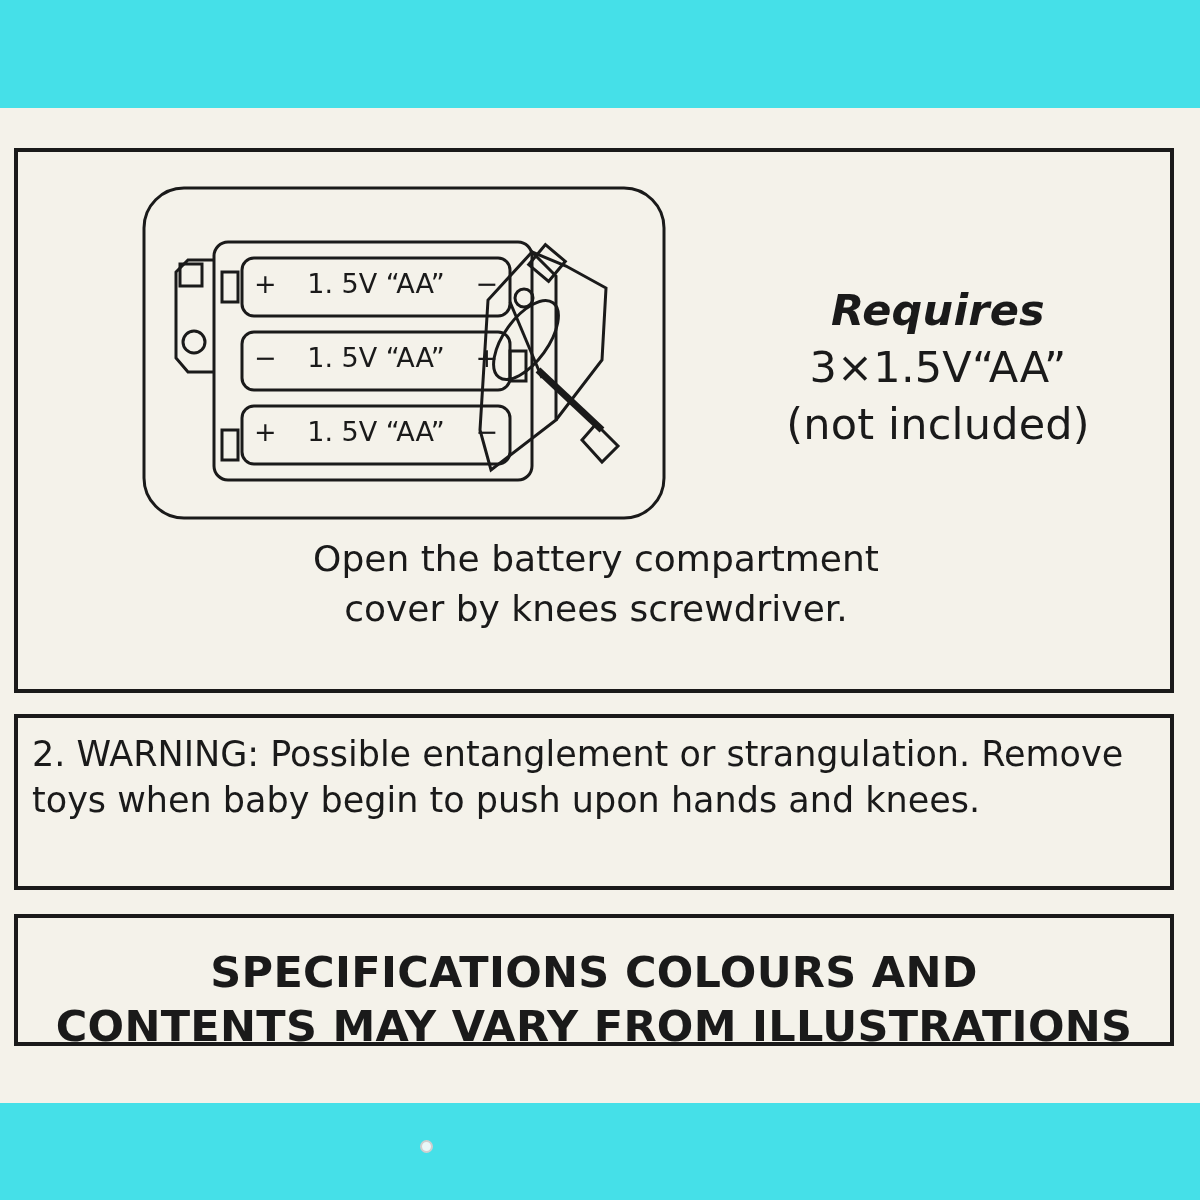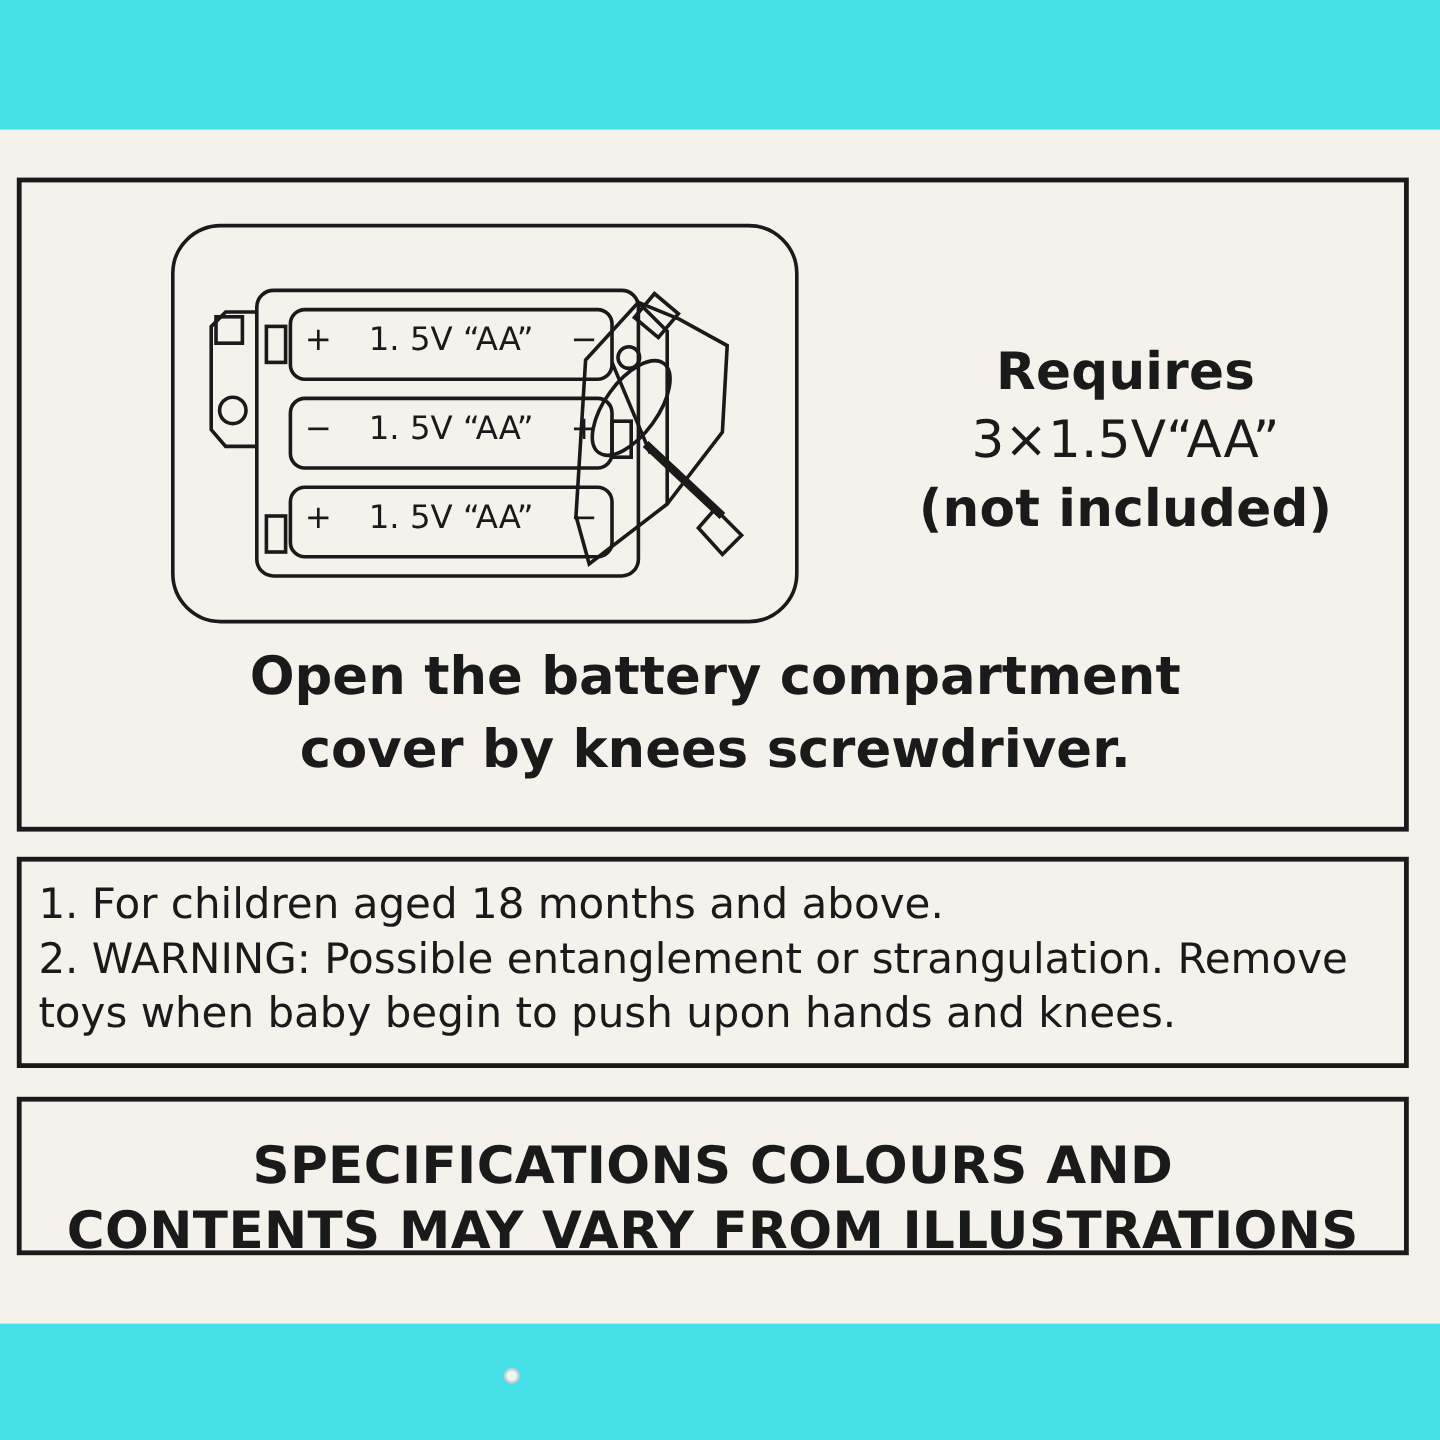--- a/index.html
+++ b/index.html
@@ -77,34 +77,33 @@
     position: absolute;
     left: 700px;
     top: 130px;
     width: 440px;
     text-align: center;
     color: #1a1a1a;
     font-size: 42px;
     line-height: 1.32;
     letter-spacing: 0.2px;
   }
-  .requires-block .l1 { font-weight: bold; font-size: 43px; }
+  .requires-block .l1 { font-weight: bold; font-size: 43px; font-style: italic; }
   .requires-block .l2 { font-weight: normal; font-size: 43px; }
-  .requires-block .l3 { font-weight: bold; font-size: 43px; text-align: center; }
+  .requires-block .l3 { font-weight: normal; font-size: 43px; text-align: center; }
 
   .caption {
     position: absolute;
     left: 20px;
     top: 382px;
     width: 1116px;
     text-align: center;
     color: #1a1a1a;
-    font-size: 44px;
+    font-size: 36px;
     line-height: 1.38;
-    font-weight: bold;
   }
 
   
   .notes {
     padding: 14px 18px 0 14px;
     color: #1a1a1a;
     font-size: 35px;
     line-height: 1.30;
   }
   .notes .note-line { white-space: normal; }
@@ -201,21 +200,20 @@
         </div>
 
         <div class="caption">
           <div>Open the battery compartment</div>
           <div>cover by knees screwdriver.</div>
         </div>
       </div>
 
       <div class="panel" id="notes-panel">
         <div class="notes">
-          <div class="note-line">1. For children aged 18 months and above.</div>
           <div class="note-line">2. WARNING: Possible entanglement or strangulation. Remove</div>
           <div class="note-line">toys when baby begin to push upon hands and knees.</div>
         </div>
       </div>
 
       <div class="panel" id="disclaimer-panel">
         <div class="disclaimer">
           <div>SPECIFICATIONS COLOURS AND</div>
           <div>CONTENTS MAY VARY FROM ILLUSTRATIONS</div>
         </div>

